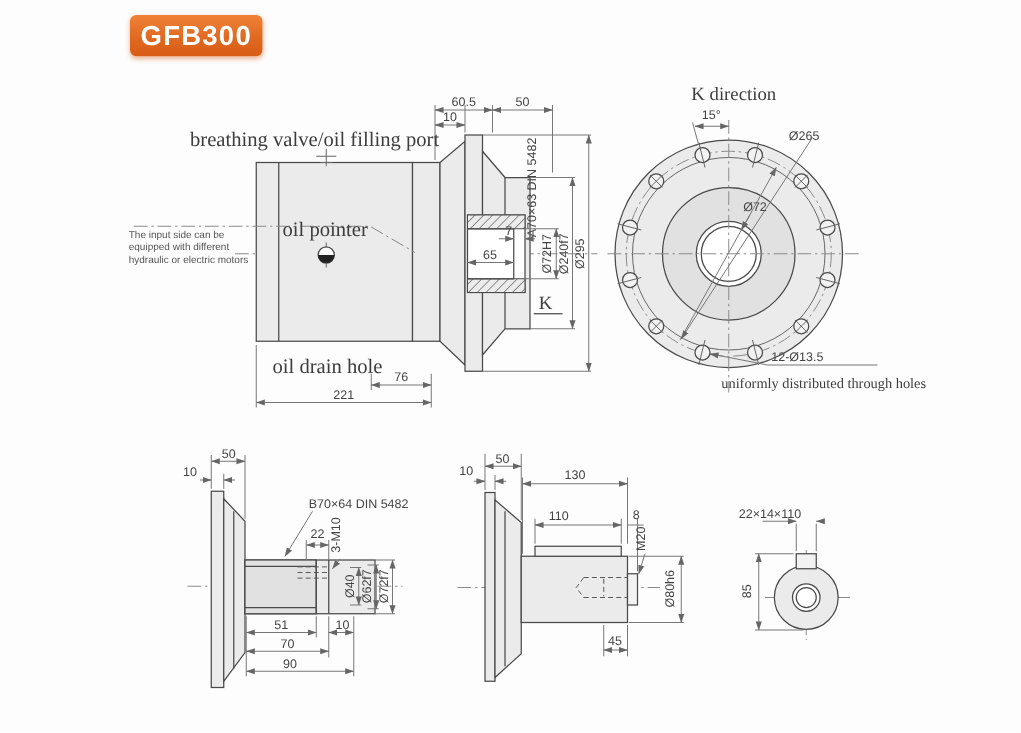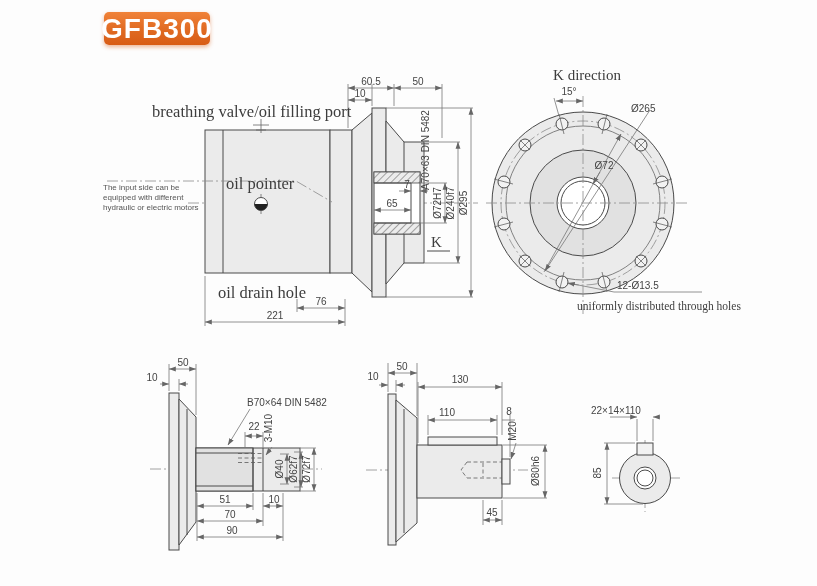--- a/index.html
+++ b/index.html
@@ -3,21 +3,21 @@
 <meta charset="utf-8">
 <style>
   html,body{margin:0;padding:0;background:#fff;}
   .canvas{position:relative;width:817px;height:586px;background:#fdfdfd;overflow:hidden;
           font-family:"Liberation Sans","DejaVu Sans",sans-serif;}
   svg{position:absolute;left:0;top:0;}
   .badge{position:absolute;left:104px;top:12px;width:106px;height:33px;border-radius:5px;
          background:linear-gradient(180deg,#f08238 0%,#e06a22 55%,#d85c15 100%);
          box-shadow:0 2px 4px rgba(216,92,21,.45);
          display:flex;align-items:center;justify-content:center;
-         color:#fff;font-weight:bold;font-size:28px;letter-spacing:1px;}
+         color:#fff;font-weight:bold;font-size:22px;letter-spacing:1px;}
   .body{fill:#ebebeb;stroke:#4a4a4a;stroke-width:1;}
   .body2{fill:#e1e1e1;stroke:#4a4a4a;stroke-width:1;}
   .wht{fill:#ffffff;stroke:#4a4a4a;stroke-width:1;}
   .lt{fill:#f2f2f2;stroke:#4a4a4a;stroke-width:1;}
   .ln{stroke:#4a4a4a;stroke-width:1;fill:none;}
   .thin{stroke:#666;stroke-width:.8;fill:none;}
   .dim{stroke:#777;stroke-width:.8;fill:none;}
   .cl{stroke:#8a8a8a;stroke-width:.8;stroke-dasharray:11 3 2 3;fill:none;}
   .dsh{stroke:#5a5a5a;stroke-width:.8;stroke-dasharray:4 2.5;fill:none;}
   .hb{fill:url(#hatch);stroke:#4a4a4a;stroke-width:.8;}

